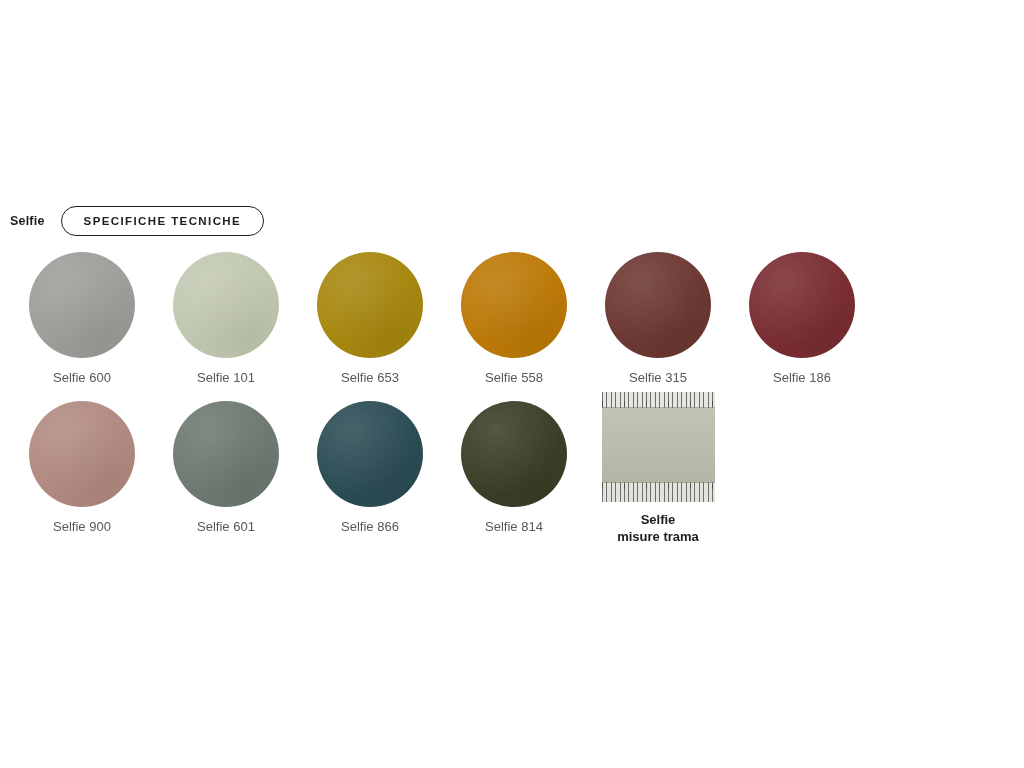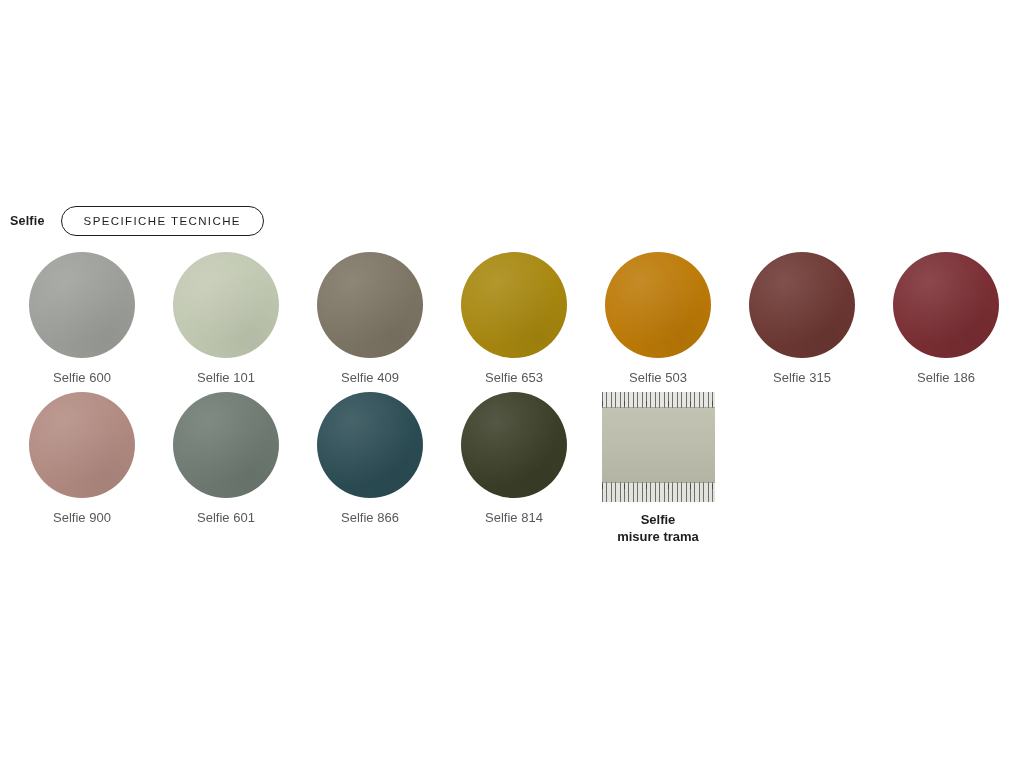--- a/index.html
+++ b/index.html
@@ -41,37 +41,37 @@
     display: inline-flex;
     align-items: center;
     justify-content: center;
     height: 30px;
     padding: 0 22px;
     border: 1px solid #1d1d1b;
     border-radius: 16px;
     background: #ffffff;
     color: #1d1d1b;
     font-size: 11.5px;
-    font-weight: normal;
+    font-weight: bold;
     letter-spacing: 1.4px;
     white-space: nowrap;
     cursor: pointer;
     box-sizing: border-box;
   }
 
   
   .grid {
     position: absolute;
     left: 10px;
     top: 252px;
     width: 1004px;
   }
   .row {
     display: flex;
-    align-items: flex-start;
+    align-items: center;
   }
   .row + .row {
     margin-top: 6px;
   }
   .swatch-cell {
     width: 144px;
     display: flex;
     flex-direction: column;
     align-items: center;
     flex: 0 0 auto;
@@ -190,33 +190,29 @@
       <div class="swatch-cell">
         <div class="disc" style="background-color: rgb(157, 160, 154);"></div>
         <div class="swatch-label">Selfie 600</div>
       </div>
 
       <div class="swatch-cell">
         <div class="disc" style="background-color: rgb(194, 201, 178);"></div>
         <div class="swatch-label">Selfie 101</div>
       </div>
 
-      <div class="swatch-cell">
-        <div class="disc" style="background-color: rgb(125, 117, 100);"></div>
-        <div class="swatch-label">Selfie 409</div>
-      </div>
 
       <div class="swatch-cell">
         <div class="disc" style="background-color: rgb(168, 136, 15);"></div>
         <div class="swatch-label">Selfie 653</div>
       </div>
 
       <div class="swatch-cell">
         <div class="disc" style="background-color: rgb(189, 122, 7);"></div>
-        <div class="swatch-label">Selfie 503</div>
+        <div class="swatch-label">Selfie 558</div>
       </div>
 
       <div class="swatch-cell">
         <div class="disc" style="background-color: rgb(109, 56, 51);"></div>
         <div class="swatch-label">Selfie 315</div>
       </div>
 
       <div class="swatch-cell">
         <div class="disc" style="background-color: rgb(122, 46, 51);"></div>
         <div class="swatch-label">Selfie 186</div>

